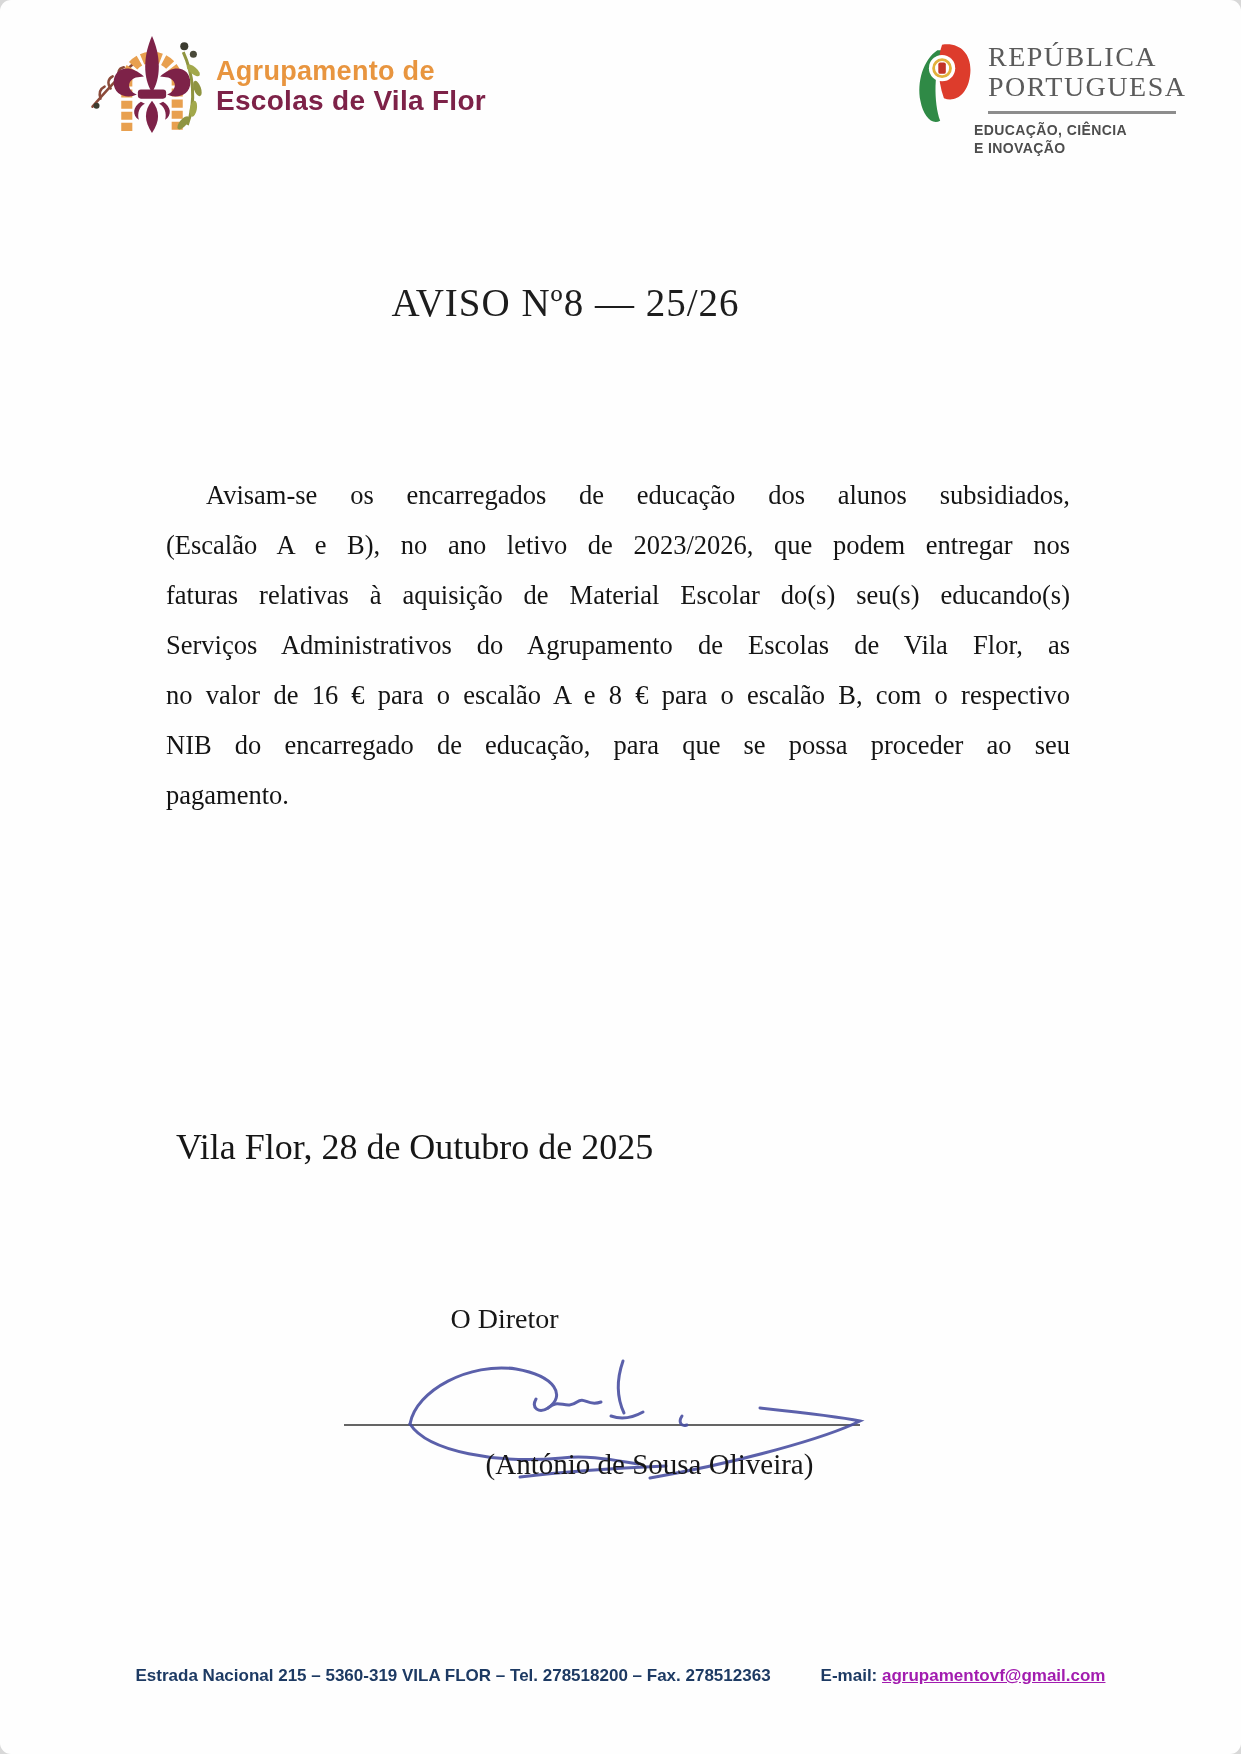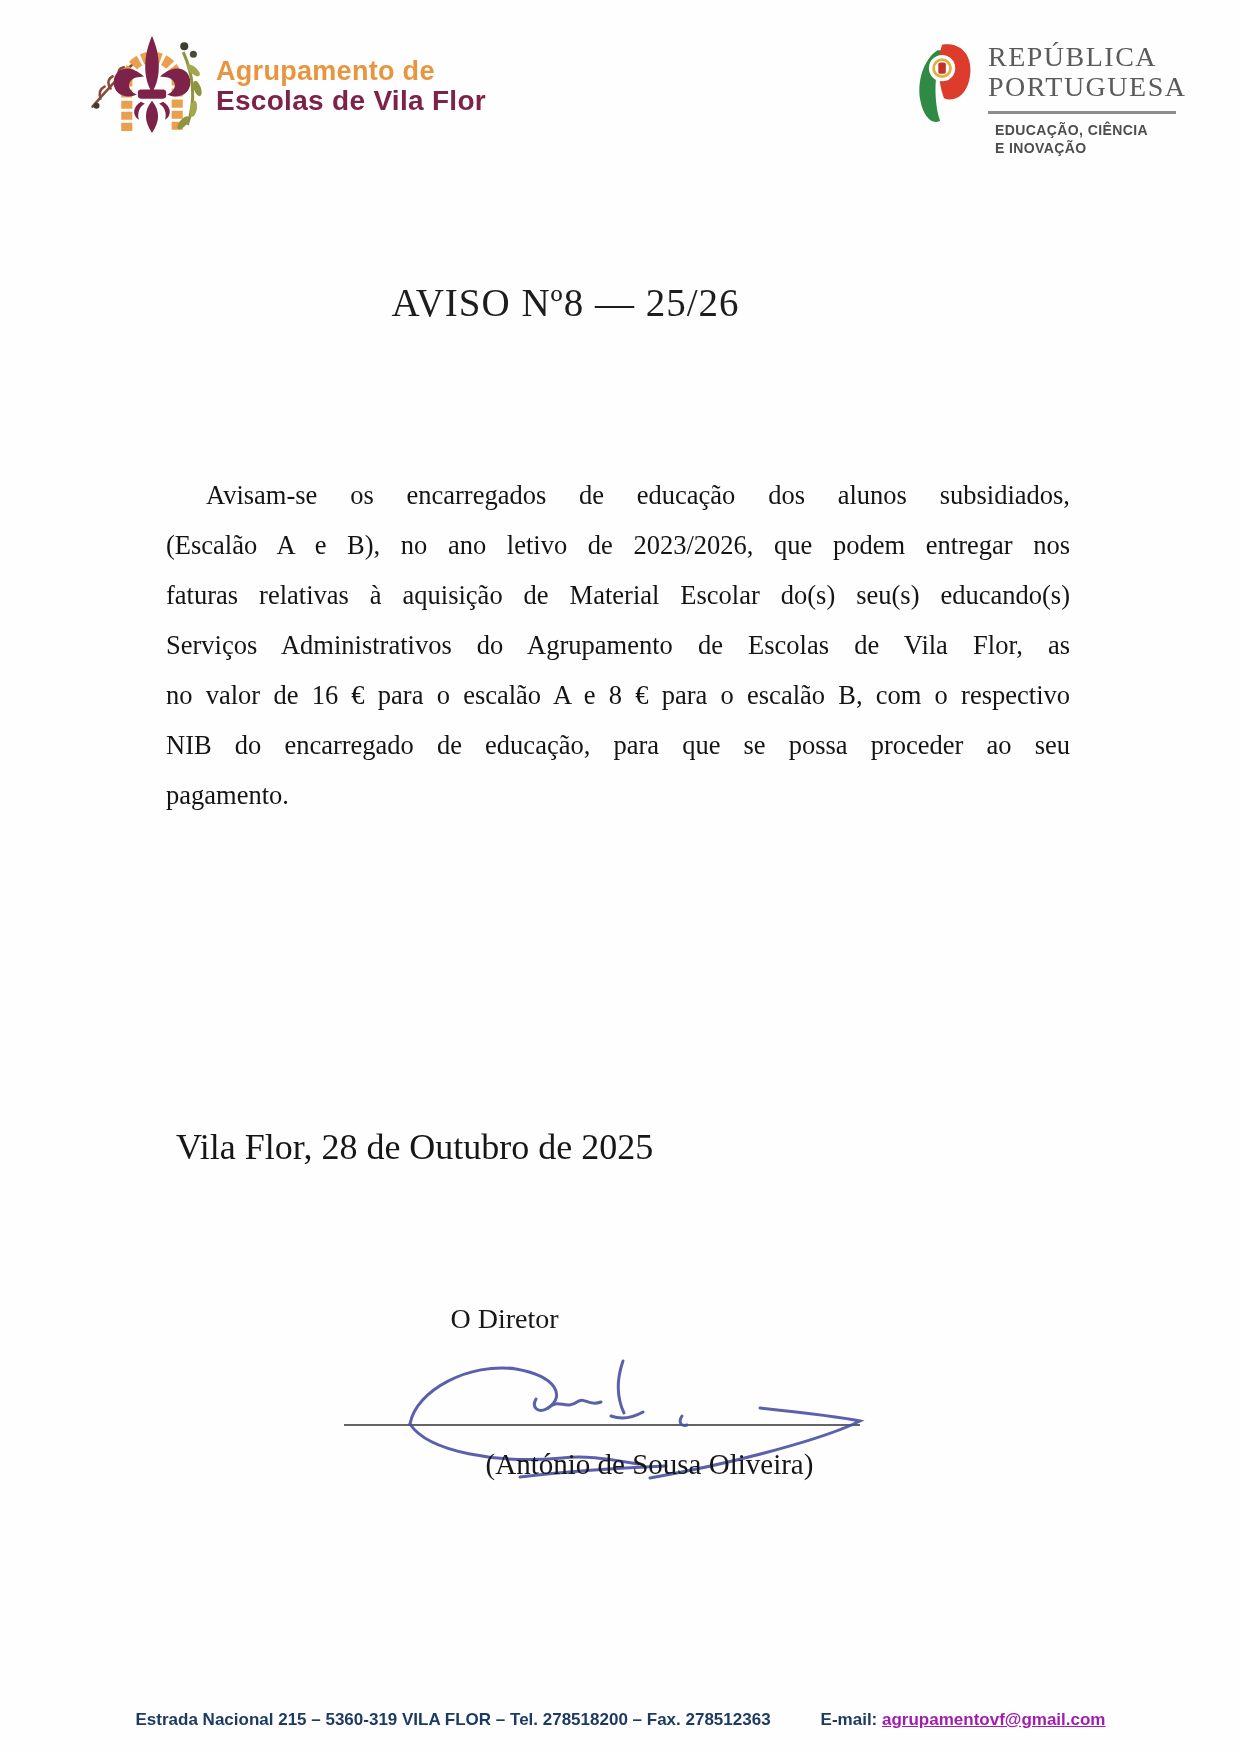--- a/index.html
+++ b/index.html
@@ -1,33 +1,33 @@
 <!DOCTYPE html>
 <html><head>
 <meta charset="utf-8">
 <style>
   html,body{margin:0;padding:0;background:#d8d8d8;}
   .page{
     position:relative;width:1241px;height:1754px;margin:0 auto;
     background:#fefefe;overflow:hidden;
-    font-family:"Liberation Serif","DejaVu Serif",serif;color:#161616;
+    font-family:"Liberation Serif","DejaVu Serif",serif;color:#161616;border-radius:11px;
   }
   
   .emblem{position:absolute;left:86px;top:26px;width:132px;height:116px;}
   .school-name{position:absolute;left:216px;top:56px;line-height:30px;
     font-family:"Liberation Sans","DejaVu Sans",sans-serif;font-weight:bold;}
   .school-name .l1{font-size:27px;color:#E8953F;letter-spacing:.3px;}
   .school-name .l2{font-size:28px;color:#7D2248;letter-spacing:.3px;}
   .gov{position:absolute;left:912px;top:40px;width:300px;}
   .gov-flag{position:absolute;left:0;top:2px;width:62px;height:88px;}
   .gov-title{position:absolute;left:76px;top:2px;
     font-family:"Liberation Serif","DejaVu Serif",serif;
     font-size:28px;line-height:30px;color:#5b5b5b;letter-spacing:1.5px;}
   .gov-rule{position:absolute;left:76px;top:71px;width:188px;height:3px;background:#8d8d8d;}
-  .gov-sub{position:absolute;left:83px;top:81px;
+  .gov-sub{position:absolute;left:62px;top:81px;
     font-family:"Liberation Sans","DejaVu Sans",sans-serif;font-weight:bold;
     font-size:14px;line-height:18px;color:#4d4d4d;letter-spacing:.4px;}
   
   .title{position:absolute;left:0;top:280px;width:1241px;text-align:center;
     transform:translateX(-55px);font-size:39px;letter-spacing:1px;color:#1d1d1d;}
   
   .body-text{position:absolute;left:166px;top:470px;width:904px;
     font-size:26.5px;line-height:50px;color:#141414;}
   .bline{text-align:justify;text-align-last:justify;white-space:nowrap;}
   .bline.first{text-indent:40px;}
@@ -36,21 +36,21 @@
   .date-line{position:absolute;left:176px;top:1126px;font-size:36px;}
   .director{position:absolute;left:0;top:1303px;width:1009px;text-align:center;font-size:28px;}
   .sig-svg{position:absolute;left:320px;top:1336px;width:580px;height:168px;}
   .sig-rule{position:absolute;left:344px;top:1424px;width:516px;height:2px;background:#3f3f3f;opacity:.8;}
   .signer{position:absolute;left:0;top:1448px;width:1241px;text-align:center;
     padding-left:58px;box-sizing:border-box;font-size:29px;}
   
   .footer{position:absolute;left:0;top:1666px;width:1241px;display:flex;
     justify-content:center;gap:50px;
     font-family:"Liberation Sans","DejaVu Sans",sans-serif;font-weight:bold;
-    font-size:17px;color:#1d3a63;margin-top:44px;}
+    font-size:17px;color:#1d3a63;}
   .footer a{color:#a21caf;}
 </style>
 </head>
 <body>
 
 <div class="page">
 
   <svg class="emblem" viewBox="0 0 130 115" aria-hidden="true">
 
     <path d="M6,80 C20,64 32,50 46,38 M14,72 C12,66 14,62 18,60 M24,62 C20,56 22,52 26,50 M34,52 C30,46 32,42 37,41" stroke="#8a4a3a" stroke-width="2.5" fill="none" stroke-linecap="round"></path>

